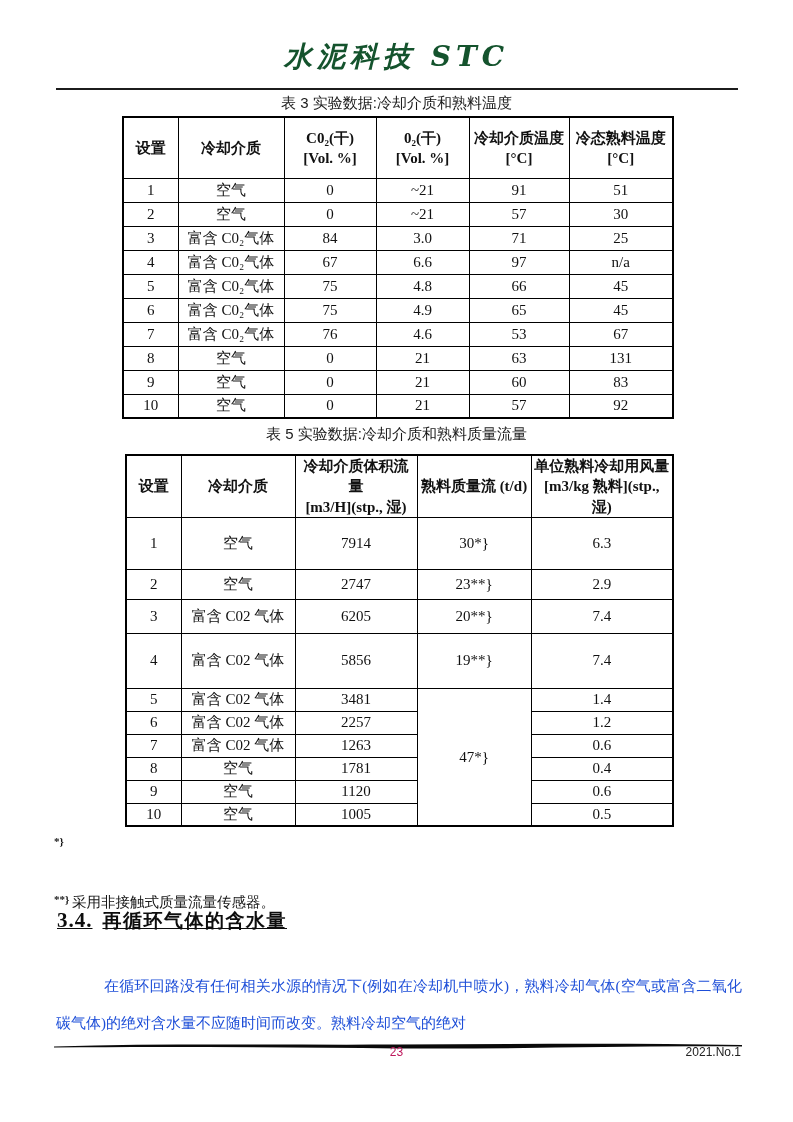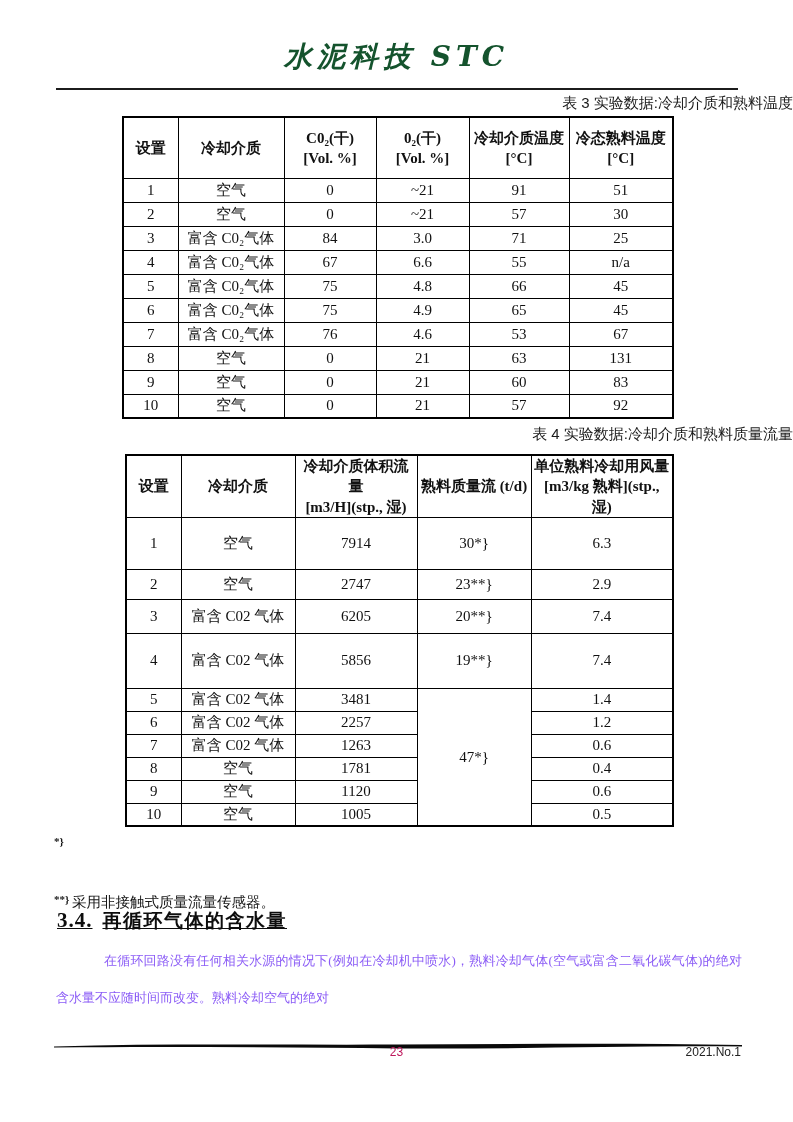--- a/index.html
+++ b/index.html
@@ -6,21 +6,21 @@
   .page{position:relative;width:793px;height:1122px;background:#ffffff;margin:0 auto;
         font-family:"Liberation Serif",serif;color:#111;overflow:hidden;}
 
   
   .journal-title{position:absolute;top:38px;left:0;width:100%;text-align:center;
                  font-family:"DejaVu Serif",serif;font-style:italic;font-weight:bold;
                  font-size:28px;letter-spacing:5px;color:#14532d;}
   .header-rule{position:absolute;top:88px;left:56px;width:682px;border-top:2px solid #1c1c1c;}
 
   
-  .tbl-caption{position:absolute;left:0;width:100%;text-align:right;
+  .tbl-caption{position:absolute;left:0;width:100%;text-align:center;
                font-family:"Liberation Sans",sans-serif;font-size:15px;font-weight:500;color:#1a1a1a;}
   .cap3{top:94px;}
   .cap4{top:425px;}
 
   
   table.data{position:absolute;border-collapse:collapse;table-layout:fixed;
              border:2px solid #000;background:#fff;}
   table.data th,table.data td{border:1px solid #000;text-align:center;vertical-align:middle;
              padding:0 2px;font-size:15px;color:#111;overflow:hidden;}
   table.data th{font-weight:bold;white-space:pre-line;line-height:1.35;}
@@ -39,22 +39,22 @@
   .footnote{position:absolute;left:54px;width:690px;padding-left:18px;box-sizing:border-box;
             font-size:14.5px;line-height:32px;text-align:justify;color:#151515;}
   .footnote .fn-marker{position:absolute;left:0;top:-3px;font-size:11px;font-weight:bold;}
   .fn1{top:828px;}
   .fn2{top:886px;}
 
   
   .section-heading{position:absolute;top:908px;left:57px;font-weight:bold;color:#0d0d0d;text-decoration:underline;}
   .section-heading .sec-num{font-family:"Liberation Serif",serif;font-size:21px;letter-spacing:1px;}
   .section-heading .sec-title{font-family:"Liberation Sans",sans-serif;font-size:19px;letter-spacing:1.5px;margin-left:10px;}
-  .body-paragraph{position:absolute;top:942px;left:56px;width:686px;font-size:13px;
-                  line-height:37px;text-align:justify;text-indent:48px;color:#8b5cf6;}
+  .body-paragraph{position:absolute;top:968px;left:56px;width:686px;font-size:15px;
+                  line-height:37px;text-align:justify;text-indent:48px;color:#1d4ed8;}
 
   
   .footer-rule{position:absolute;top:1036px;left:54px;width:688px;height:8px;}
   .footer-page{position:absolute;top:1045px;left:0;width:100%;text-align:center;
                font-family:"Liberation Sans",sans-serif;font-size:12px;color:#be185d;}
   .footer-issue{position:absolute;top:1045px;right:52px;
                font-family:"Liberation Sans",sans-serif;font-size:12px;color:#222;}
 </style>
 </head>
 <body>
@@ -112,21 +112,21 @@
         <td>84</td>
         <td>3.0</td>
         <td>71</td>
         <td>25</td>
       </tr>
       <tr>
         <td>4</td>
         <td>富含 C0₂气体</td>
         <td>67</td>
         <td>6.6</td>
-        <td>55</td>
+        <td>97</td>
         <td>n/a</td>
       </tr>
       <tr>
         <td>5</td>
         <td>富含 C0₂气体</td>
         <td>75</td>
         <td>4.8</td>
         <td>66</td>
         <td>45</td>
       </tr>
@@ -166,21 +166,21 @@
         <td>10</td>
         <td>空气</td>
         <td>0</td>
         <td>21</td>
         <td>57</td>
         <td>92</td>
       </tr>
     </tbody>
   </table>
 
-  <div class="tbl-caption cap4">表 4 实验数据:冷却介质和熟料质量流量</div>
+  <div class="tbl-caption cap4">表 5 实验数据:冷却介质和熟料质量流量</div>
 
   <table class="data" id="table4">
     <colgroup>
       <col style="width:55px">
         <col style="width:114px">
         <col style="width:122px">
       <col style="width:114px">
         <col style="width:142px">
     </colgroup>
     <thead>

